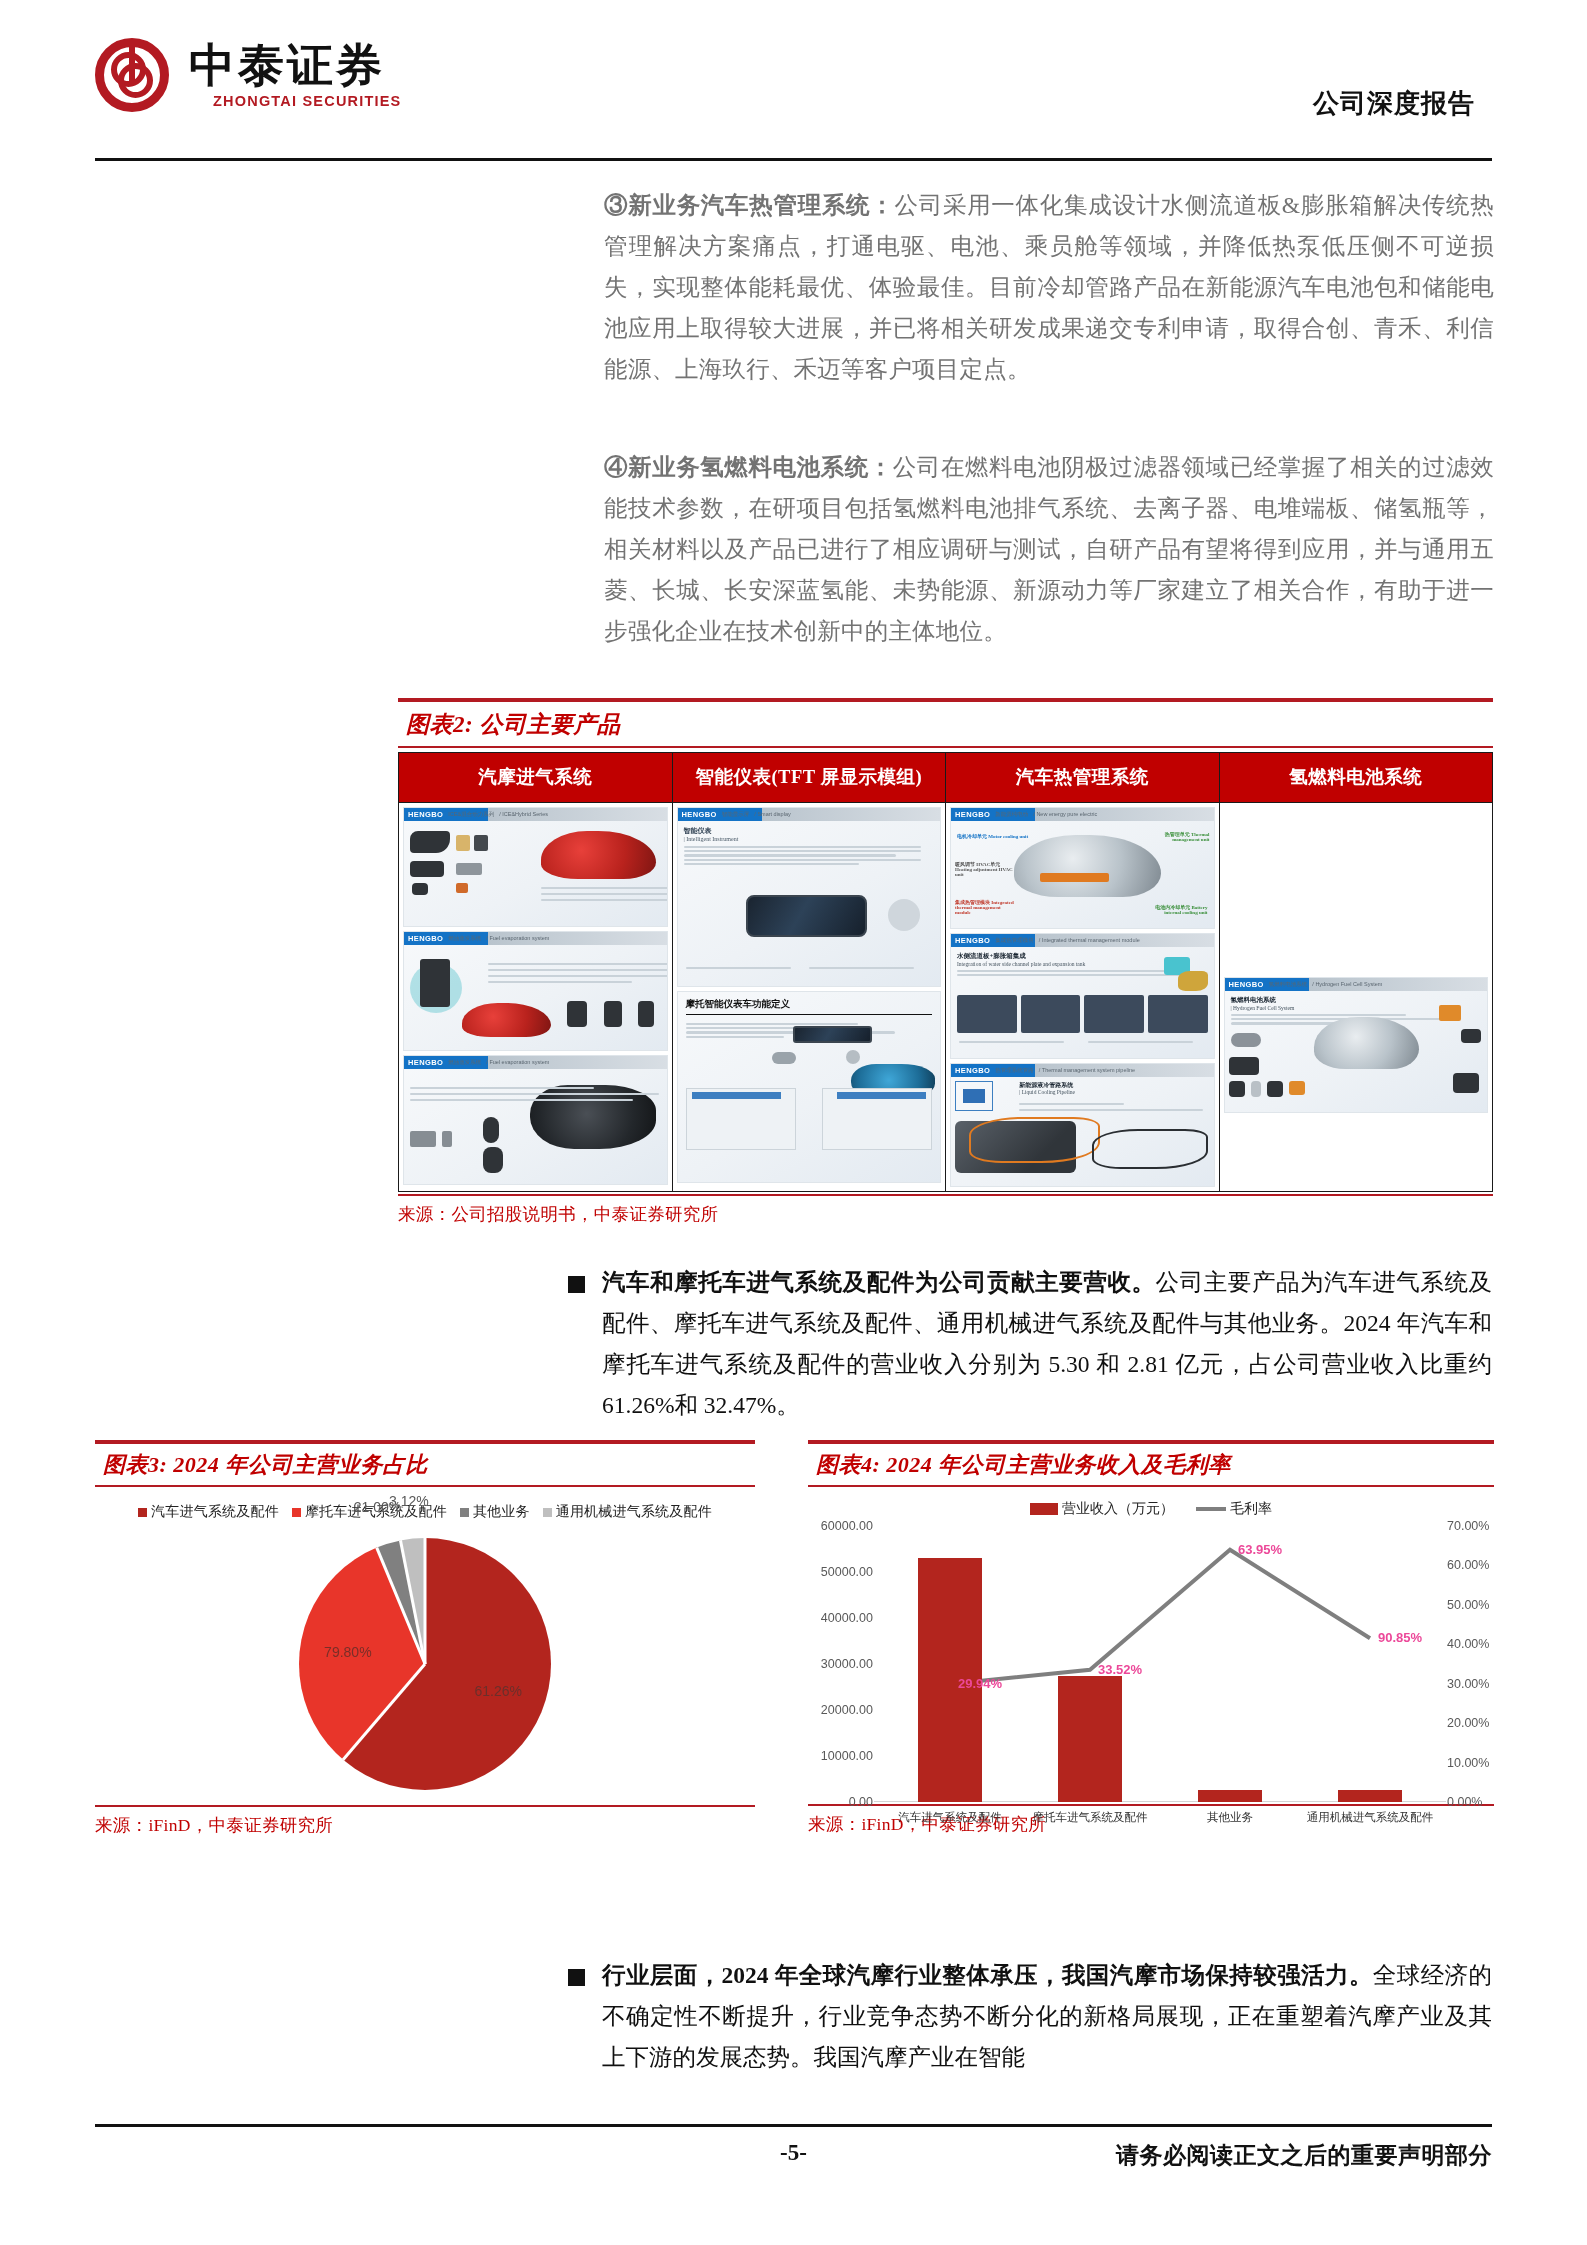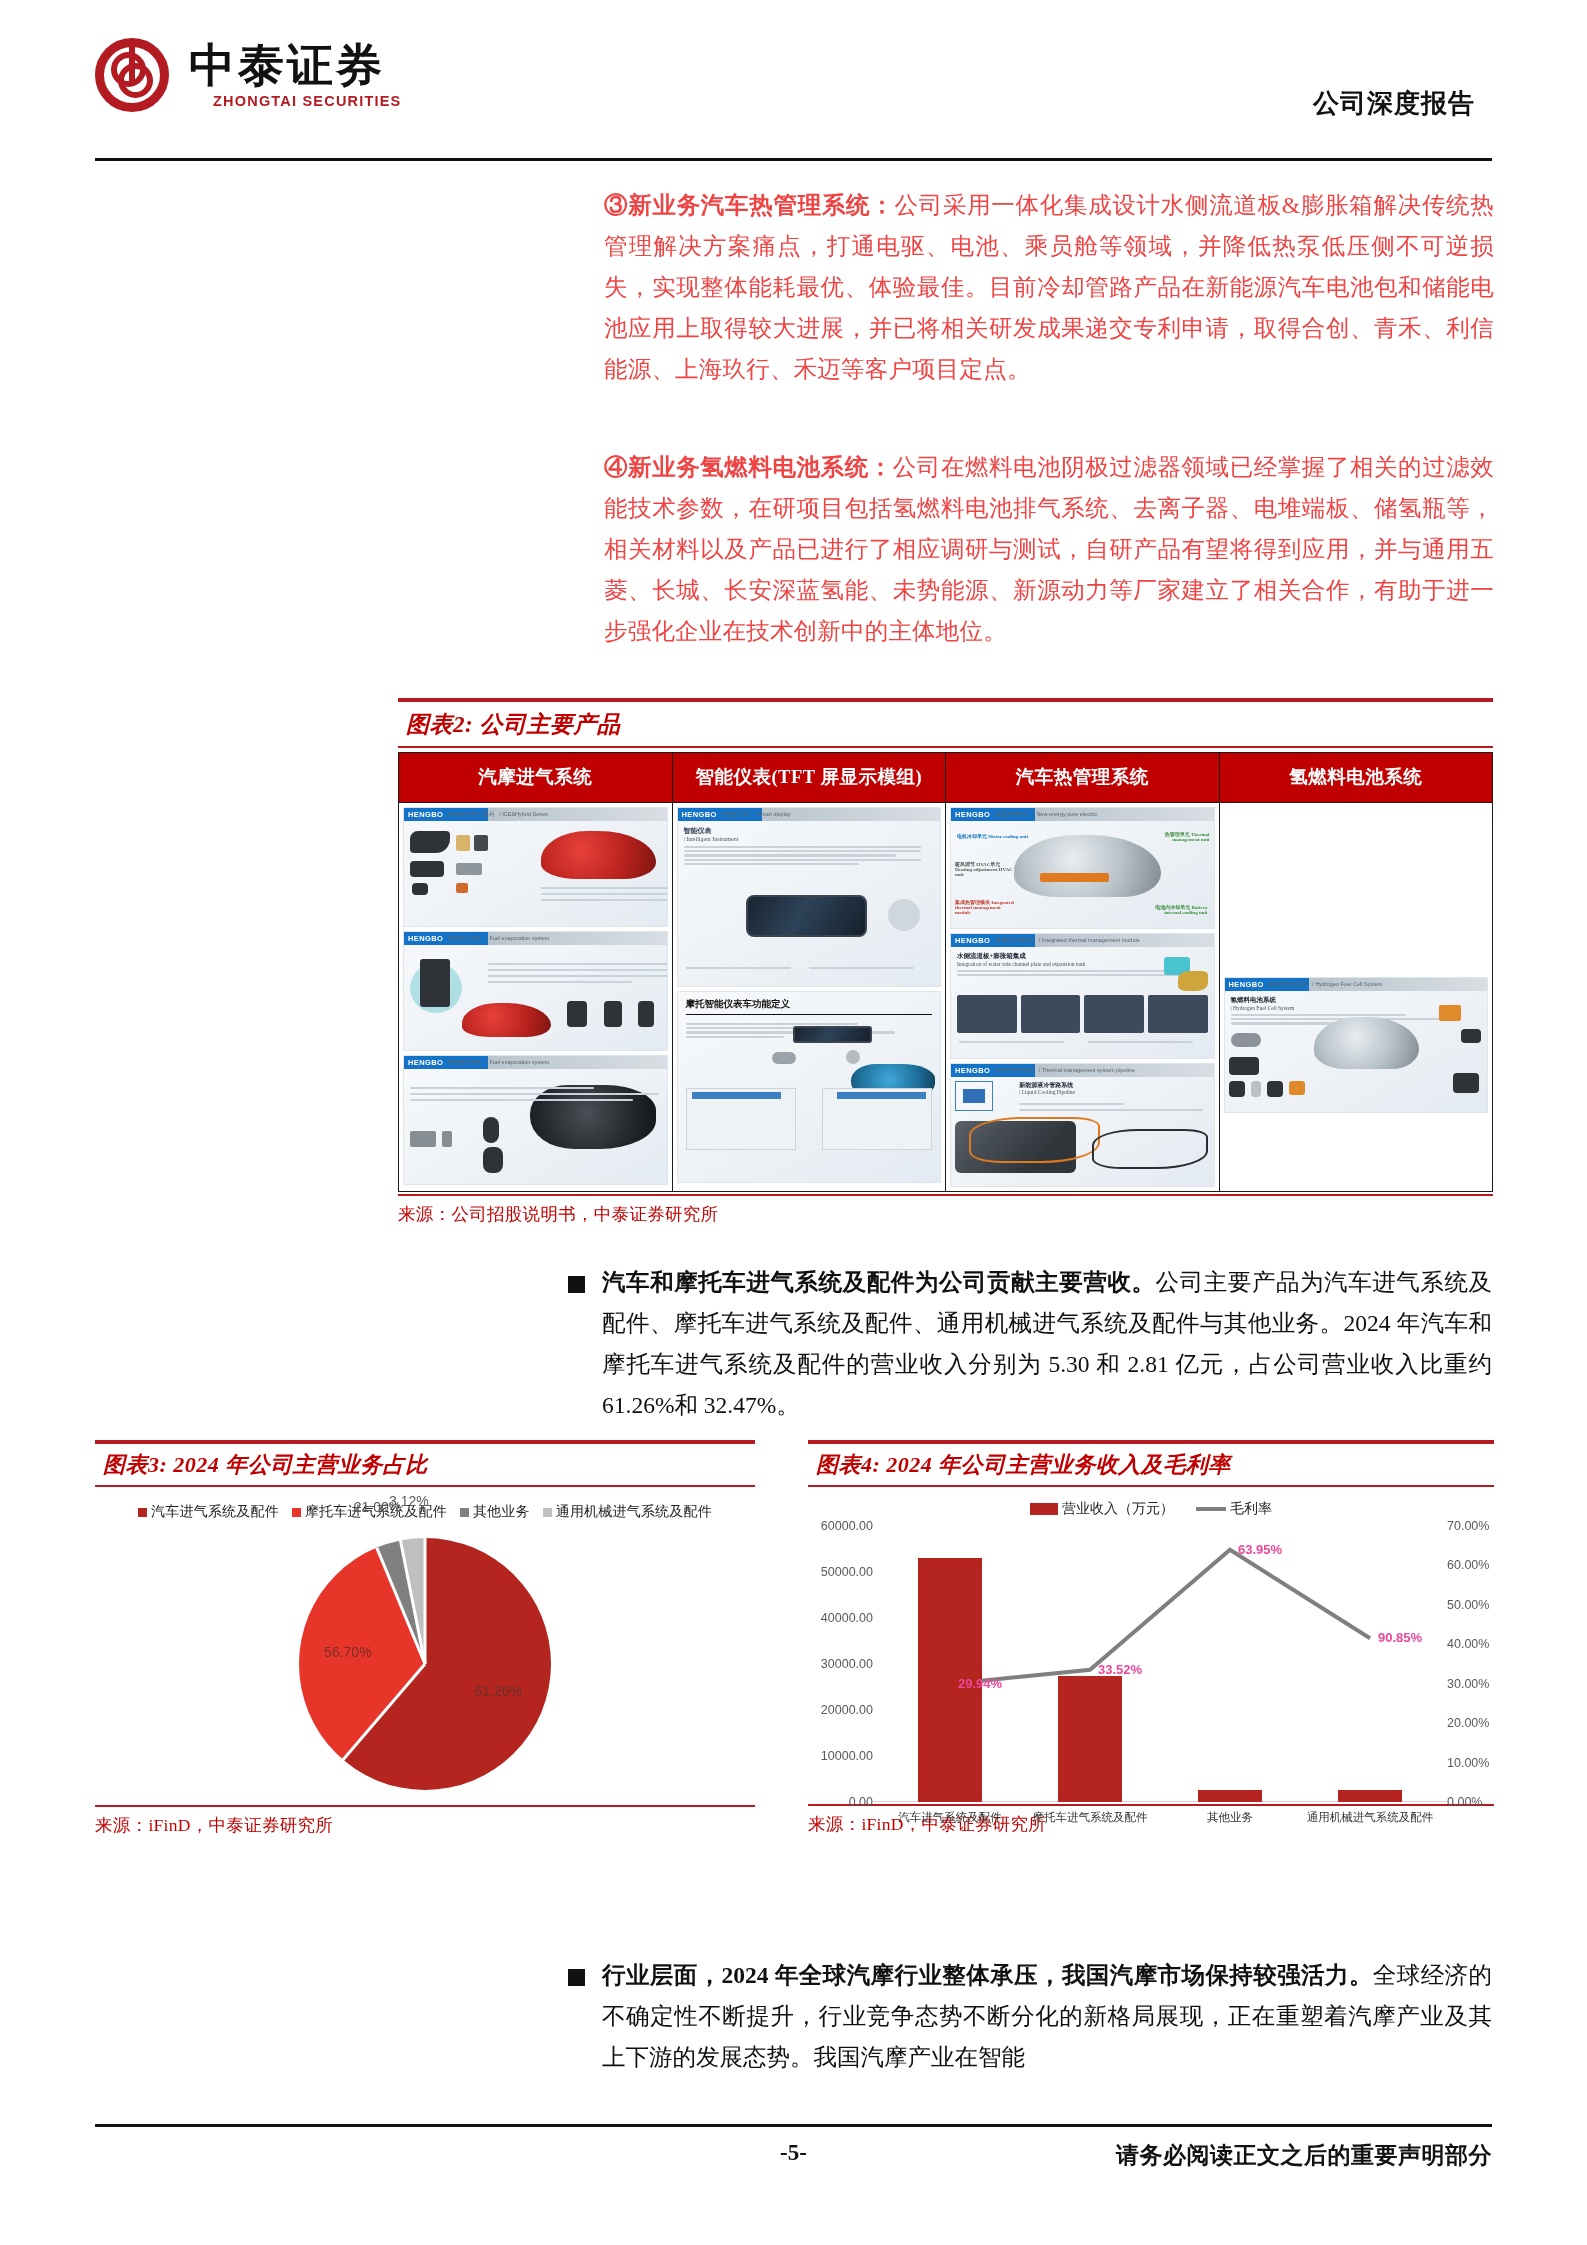--- a/index.html
+++ b/index.html
@@ -66,21 +66,21 @@
     position: absolute; left: 95px; top: 158px;
     width: 1397px; height: 3px; background: #111;
   }
 
   
   .para {
     position: absolute;
     left: 604px; width: 890px;
     font-size: 23.5px;
     line-height: 41px;
-    color: #ef4444;
+    color: #737373;
     text-align: justify;
     text-justify: inter-ideograph;
     letter-spacing: 0.2px;
   }
   .para b { font-weight: bold; }
   #para-thermal { top: 185px; }
   #para-hydrogen { top: 447px; }
 
   
   .figure2 {
@@ -562,21 +562,21 @@
       </span>
       <span class="lg-item">
         <i class="lg-sw" id="pie-sw-3" style="background: rgb(191, 191, 191);"></i>
         <span class="lg-tx">通用机械进气系统及配件</span>
       </span>
     </div>
 
     <div class="pie-wrap">
       <div class="pie-disc" id="pie-disc" style="background: conic-gradient(rgb(179, 37, 30) 0deg, rgb(179, 37, 30) 220.56deg, rgb(232, 53, 42) 220.56deg, rgb(232, 53, 42) 337.46deg, rgb(128, 128, 128) 337.46deg, rgb(128, 128, 128) 348.77deg, rgb(191, 191, 191) 348.77deg, rgb(191, 191, 191) 360deg);"></div>
       <div class="pie-lbl dark" id="pie-lbl-0" style="left: 403.278px; top: 166.076px; transform: translate(-50%, -50%);">61.26%</div>
-      <div class="pie-lbl light" id="pie-lbl-1" style="left: 252.844px; top: 126.766px; transform: translate(-50%, -50%);">56.70%</div>
+      <div class="pie-lbl light" id="pie-lbl-1" style="left: 252.844px; top: 126.766px; transform: translate(-50%, -50%);">79.80%</div>
       <div class="pie-lbl" id="pie-lbl-2" style="left: 282.422px; top: -17.738px; transform: translate(-50%, -50%);">21.00%</div>
       <div class="pie-lbl" id="pie-lbl-3" style="left: 313.969px; top: -24.0136px; transform: translate(-50%, -50%);">3.12%</div>
     <div class="pie-sep" style="transform: translate(-50%, -100%) rotate(220.558deg);"></div>
         <div class="pie-sep" style="transform: translate(-50%, -100%) rotate(337.462deg);"></div>
         <div class="pie-sep" style="transform: translate(-50%, -100%) rotate(348.767deg);"></div>
         <div class="pie-sep" style="transform: translate(-50%, -100%) rotate(360deg);"></div>
       </div>
   </div>
   <div class="fig-src">来源：iFinD，中泰证券研究所</div>
 </div>

